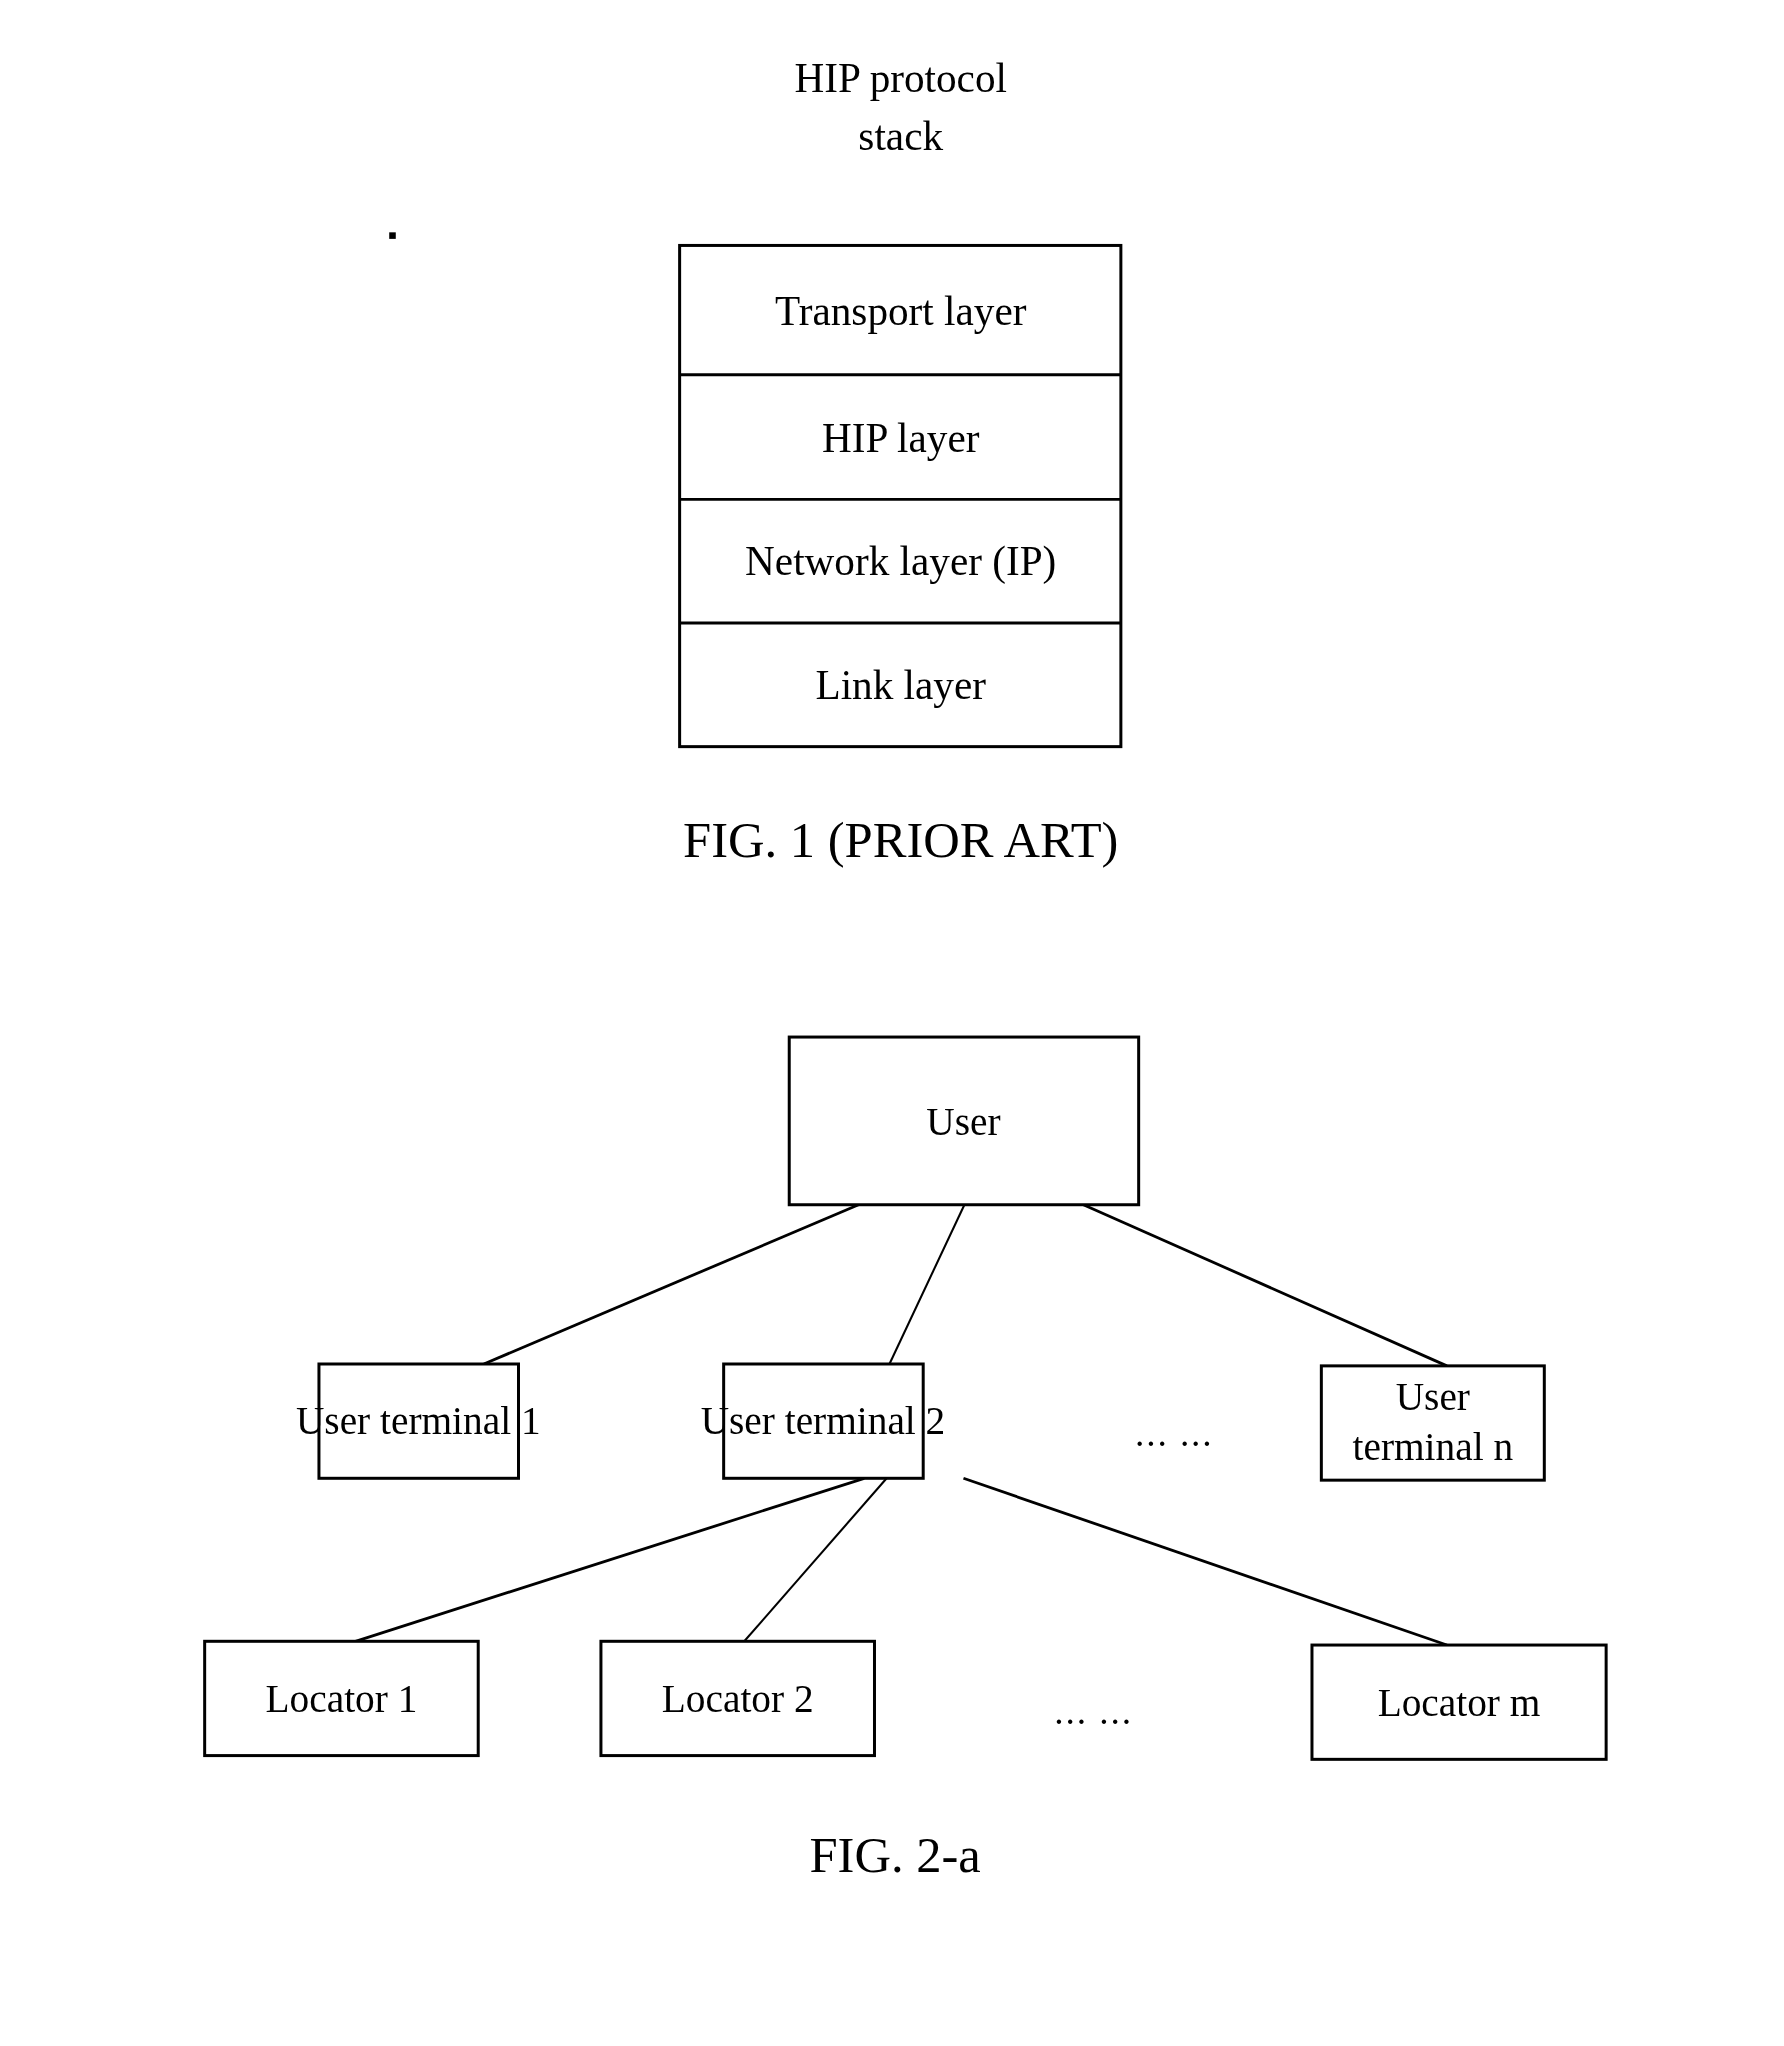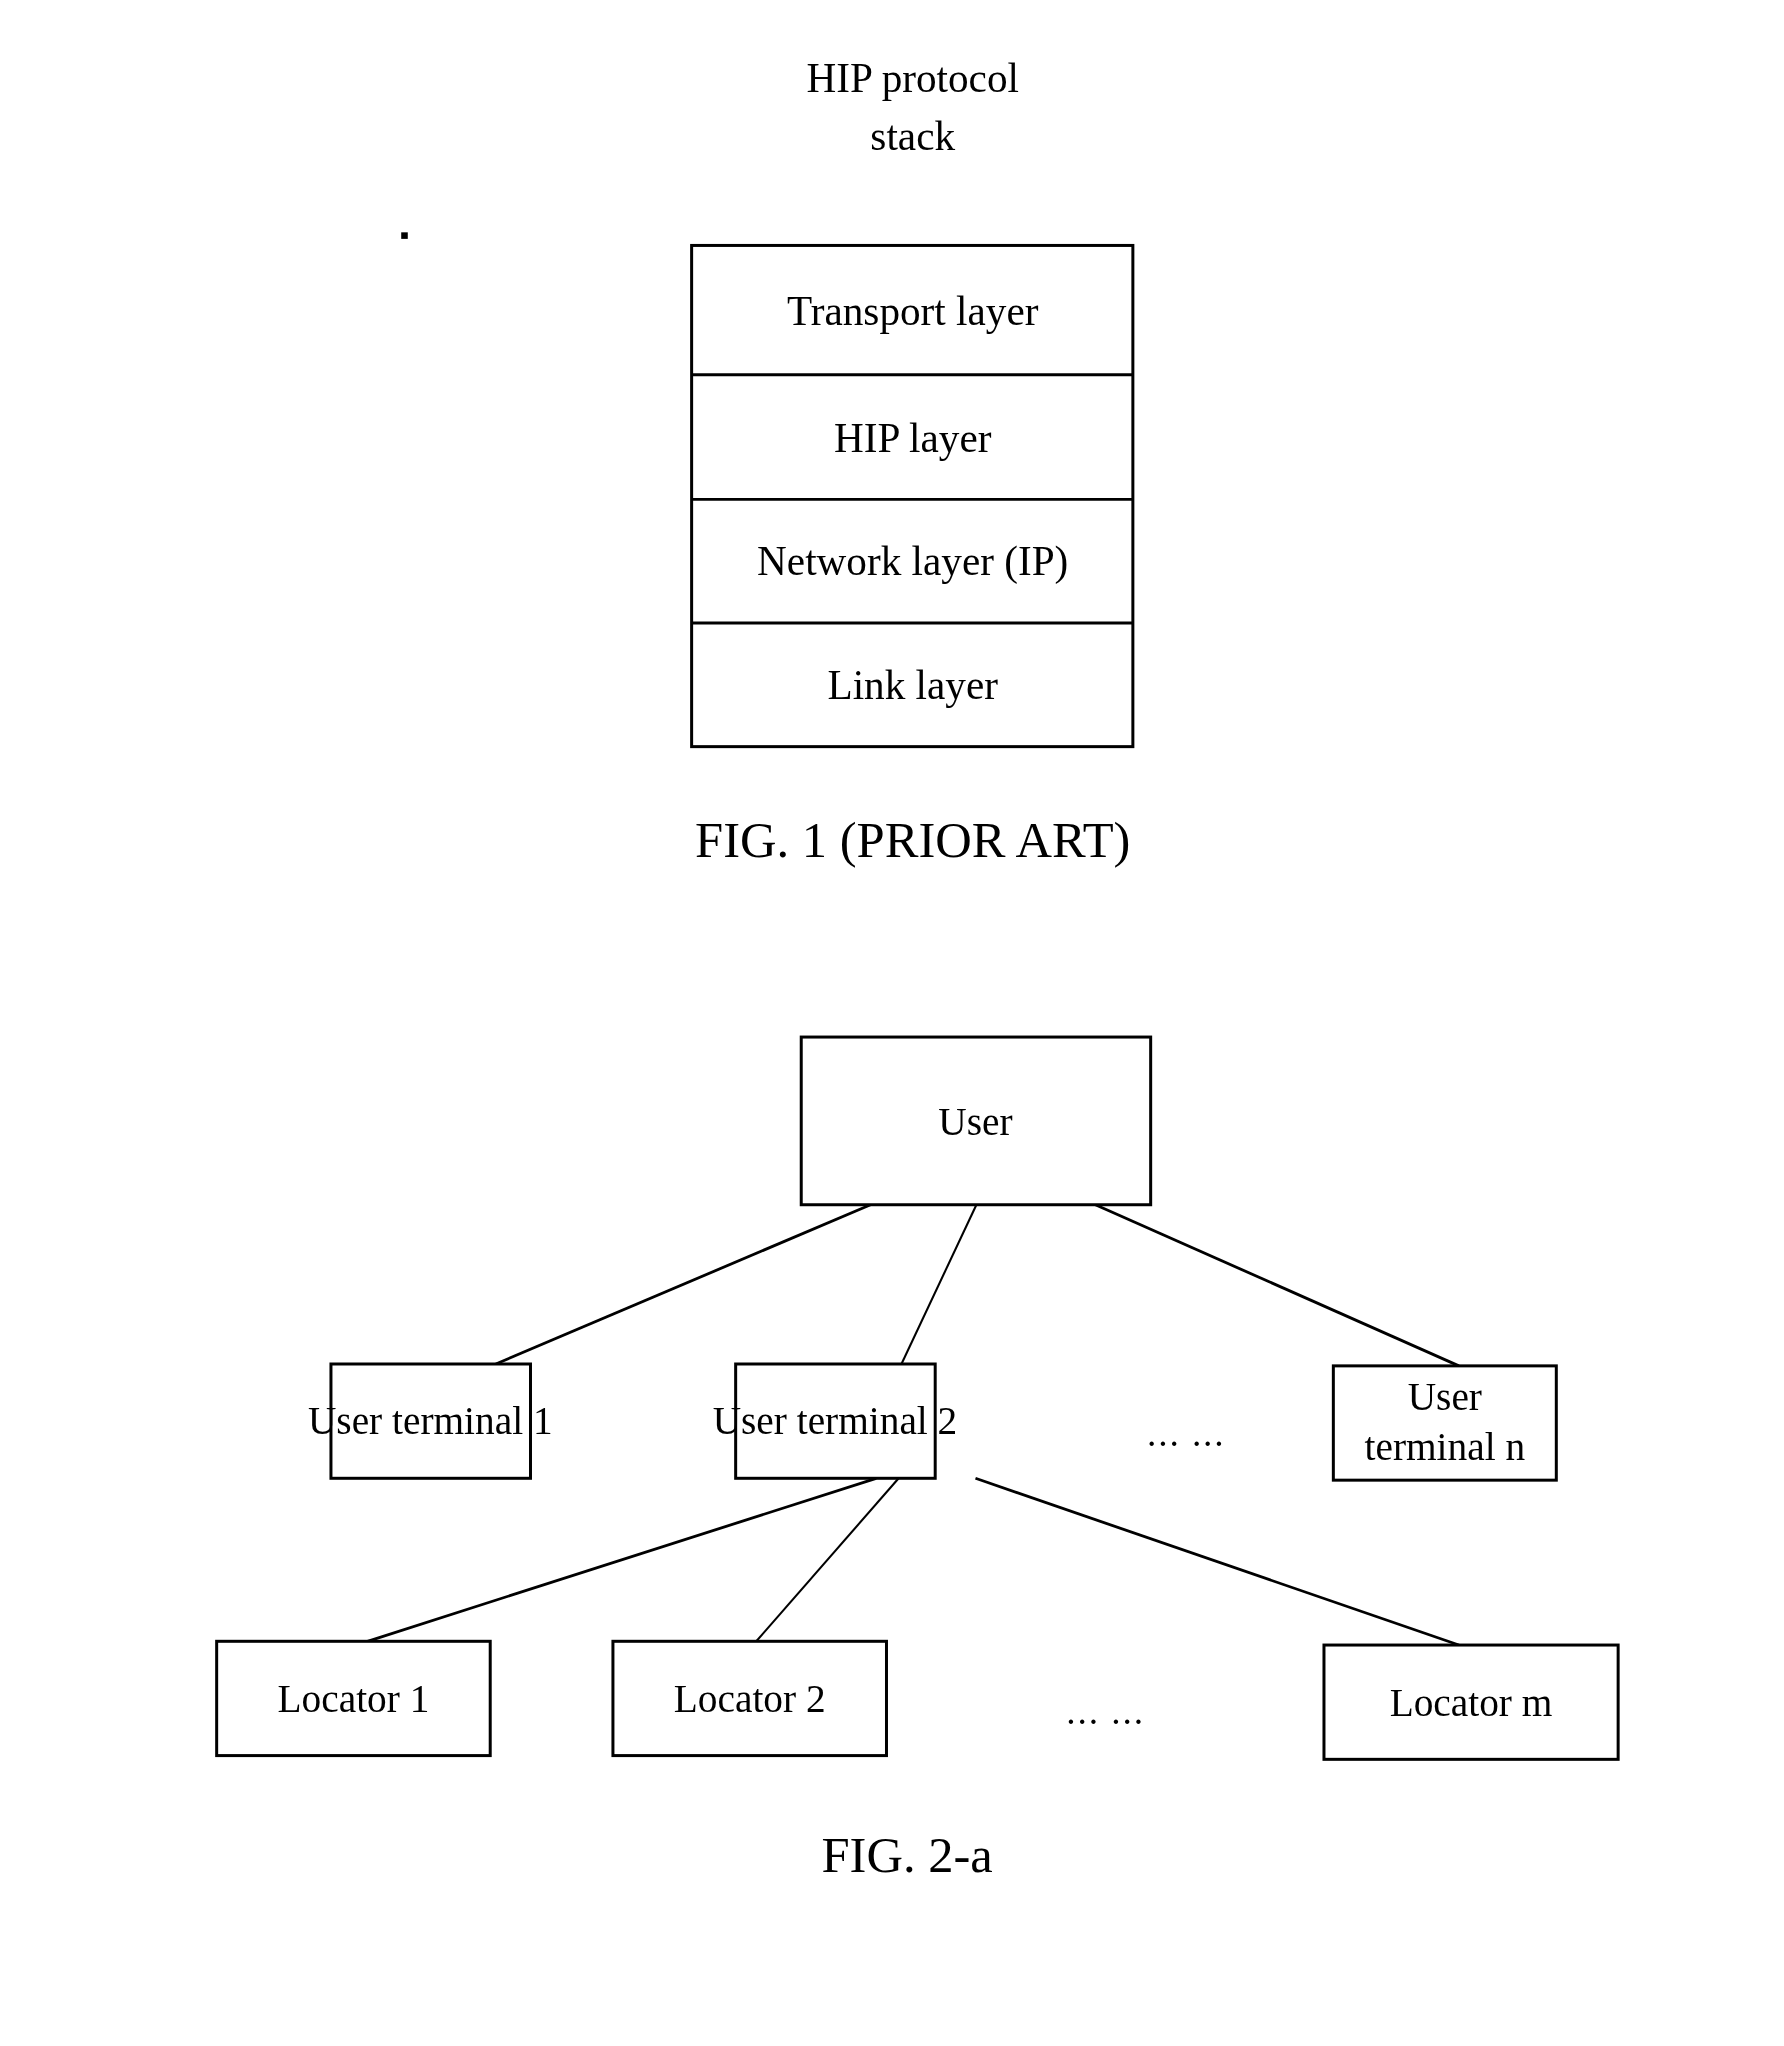--- a/index.html
+++ b/index.html
@@ -10,21 +10,21 @@
   body {
     width: 1785px;
     height: 2046px;
     position: relative;
     font-family: "Liberation Serif", "DejaVu Serif", serif;
     color: #000000;
     overflow: hidden;
   }
   .page {
     position: absolute;
-    left: 16px; top: 0;
+    left: 4px; top: 0;
     width: 1640px;
     height: 2046px;
     text-decoration: underline;
   }
   svg.figure-svg {
     position: absolute;
     left: 0; top: 0;
     width: 1785px;
     height: 2046px;
     display: block;

